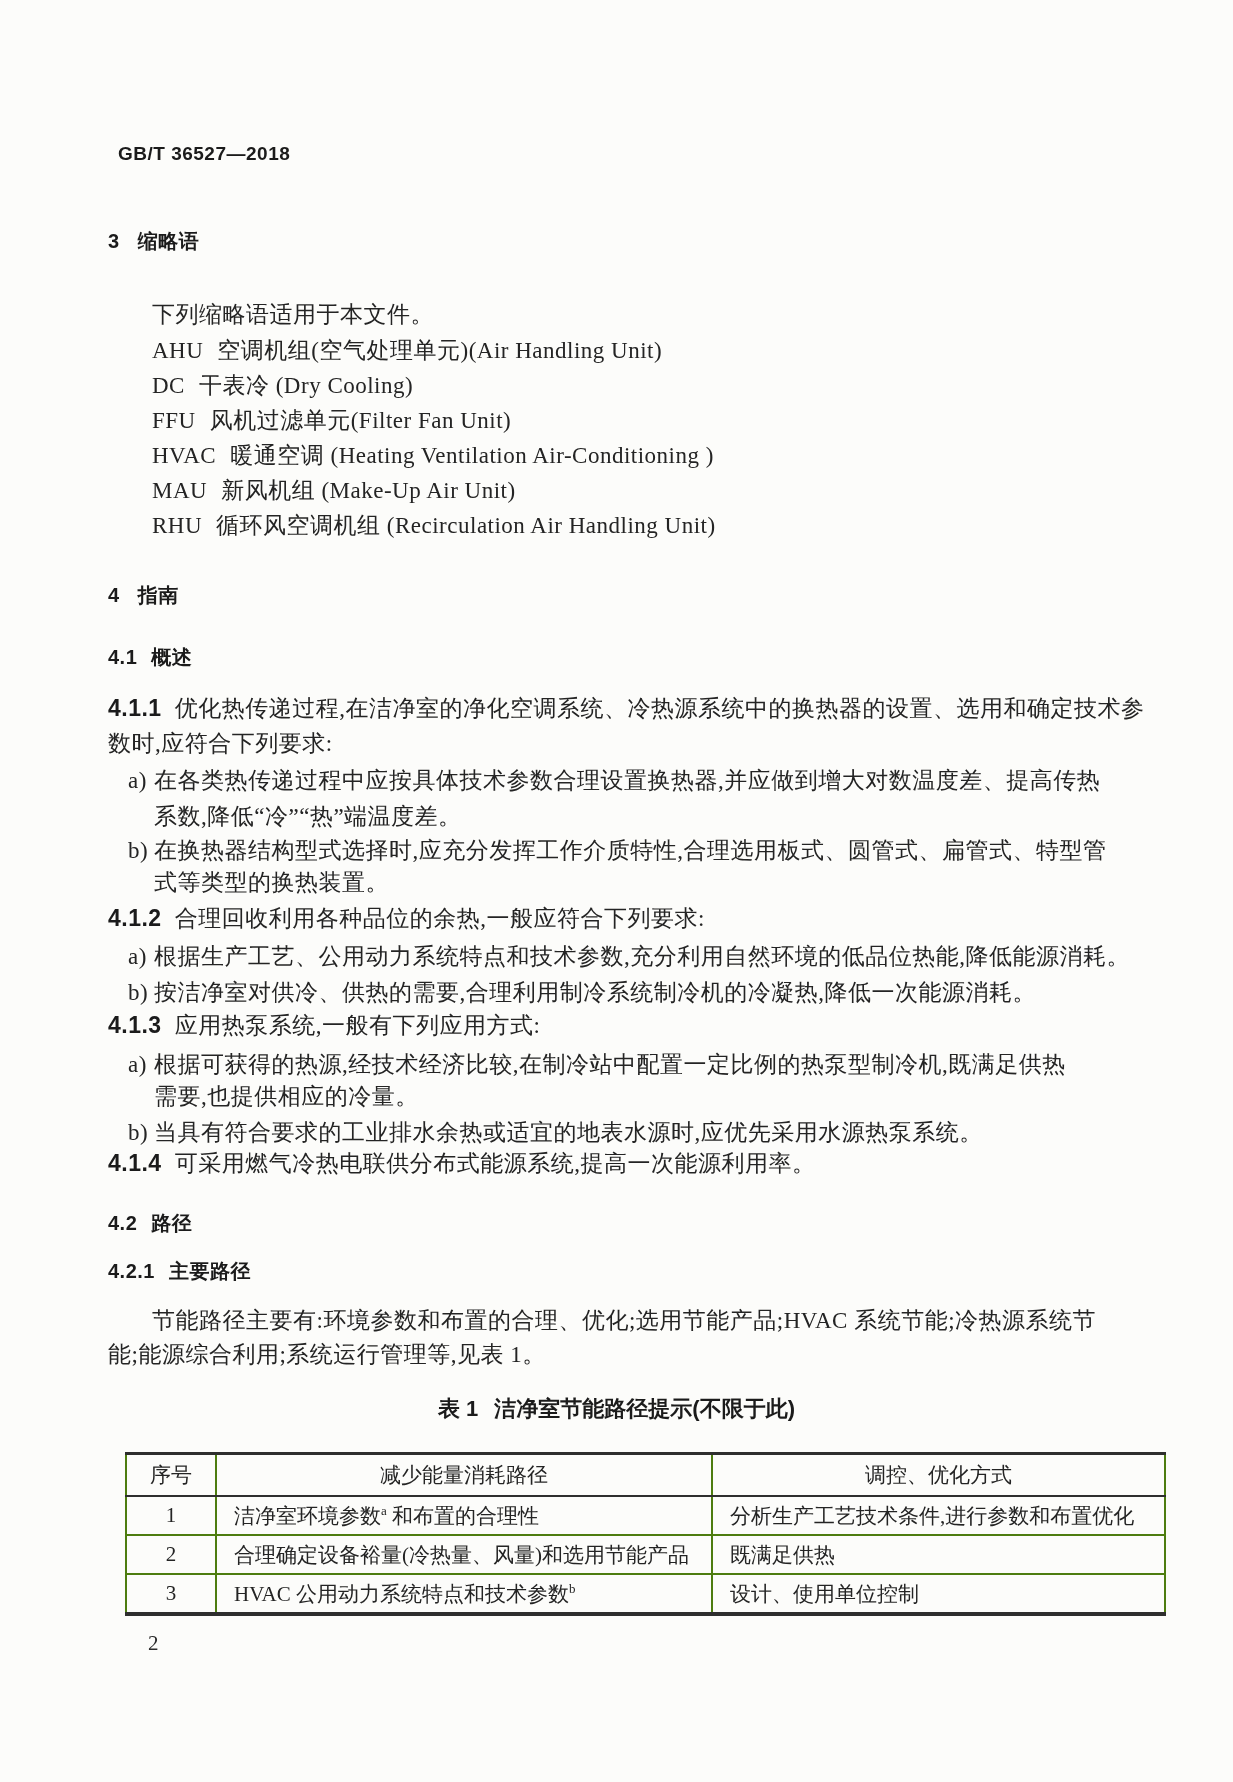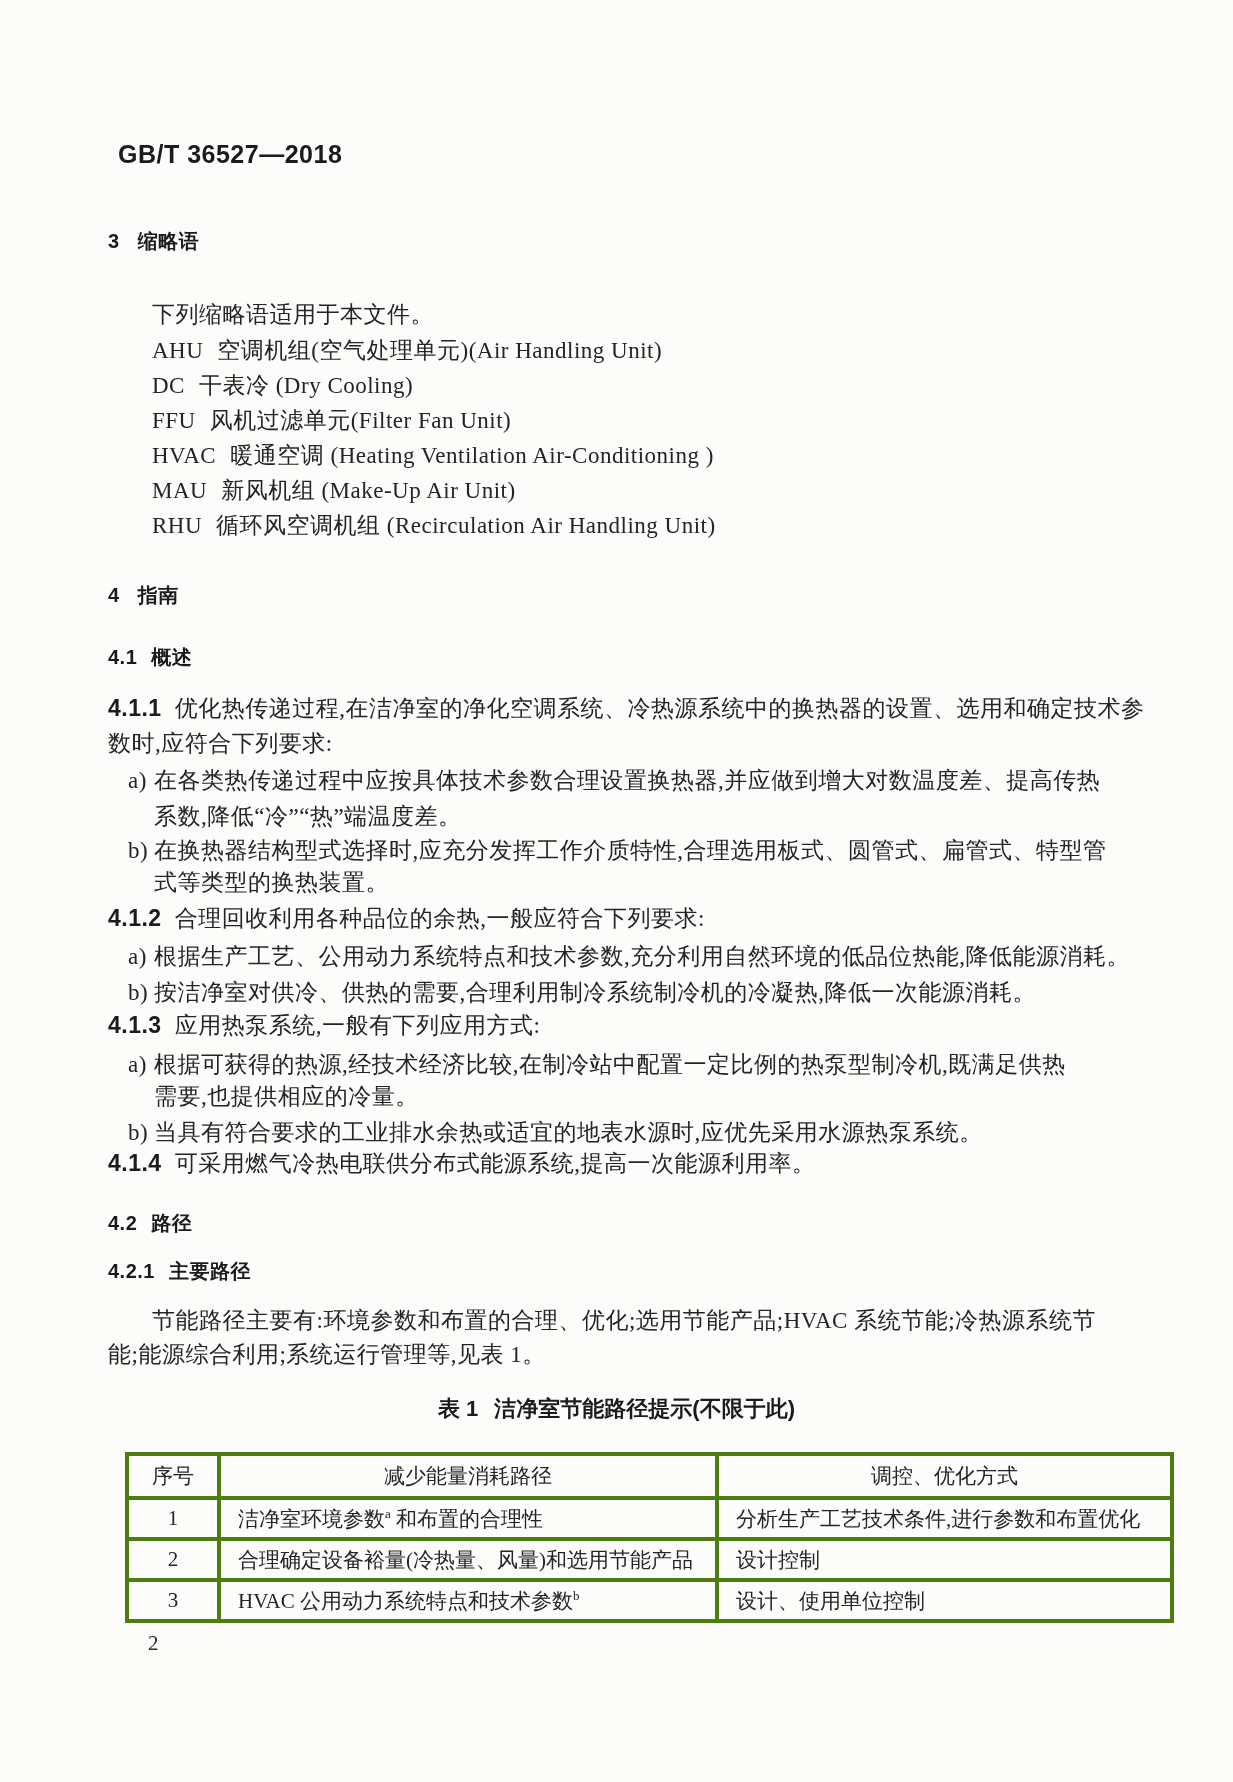--- a/index.html
+++ b/index.html
@@ -15,21 +15,21 @@
   .line{
     position:absolute;
     white-space:nowrap;
     font-size:23px;
     line-height:30px;
     letter-spacing:0.5px;
     color:#242424;
   }
   .docnum{
     font-family:"Liberation Sans","DejaVu Sans",sans-serif;
-    font-weight:700;font-size:25px;color:#1b1b1b;letter-spacing:0.5px;
+    font-weight:700;font-size:19px;color:#1b1b1b;letter-spacing:0.5px;
   }
   .h1,.h2{
     font-family:"Liberation Sans","DejaVu Sans",sans-serif;
     font-weight:700;font-size:20px;color:#1b1b1b;
   }
   .hnum{display:inline-block;margin-right:18px;}
   .hnum2{display:inline-block;margin-right:14px;}
   .cnum{
     font-family:"Liberation Sans","DejaVu Sans",sans-serif;
     font-weight:700;display:inline-block;margin-right:13px;color:#1b1b1b;
@@ -45,21 +45,21 @@
   table.t1{
     position:absolute;left:125px;top:1452px;
     width:997px;
     border-collapse:collapse;table-layout:fixed;
     font-size:21px;color:#242424;
     border-top:3px solid #2e2e2e;
     border-bottom:4px solid #2e2e2e;
     border-left:2px solid #2e2e2e;
     border-right:2px solid #2e2e2e;
   }
-  table.t1 td{border:4px solid #4d7c0f;padding:0 6px;}
+  table.t1 td{border:2px solid #4d7c0f;padding:0 6px;}
   table.t1 tr.hdr td{border-bottom:2px solid #2e2e2e;height:40px;text-align:center;}
   table.t1 td.c-no{width:76px;text-align:center;}
   table.t1 td.c-path{width:482px;}
   table.t1 td.c-method{width:439px;}
   table.t1 tr.row td{height:37px;}
   table.t1 tr.row td.c-path,table.t1 tr.row td.c-method{padding-left:17px;text-align:left;margin-top:16px;}
   .sup{font-size:13px;vertical-align:super;line-height:0;}
   .pagenum{font-size:21px;color:#2a2a2a;}
 </style>
 </head>
@@ -163,21 +163,21 @@
       <td class="c-method">调控、优化方式</td>
     </tr>
     <tr class="row">
       <td class="c-no">1</td>
       <td class="c-path"><span>洁净室环境参数</span><span class="sup">a</span><span> 和布置的合理性</span></td>
       <td class="c-method">分析生产工艺技术条件,进行参数和布置优化</td>
     </tr>
     <tr class="row">
       <td class="c-no">2</td>
       <td class="c-path"><span>合理确定设备裕量(冷热量、风量)和选用节能产品</span><span class="sup"></span><span></span></td>
-      <td class="c-method">设计控制</td>
+      <td class="c-method">既满足供热</td>
     </tr>
     <tr class="row">
       <td class="c-no">3</td>
       <td class="c-path"><span>HVAC 公用动力系统特点和技术参数</span><span class="sup">b</span><span></span></td>
       <td class="c-method">设计、使用单位控制</td>
     </tr>
   </tbody>
     </table>
 
   <div class="line pagenum" style="top:1628px;left:148px;">2</div>

